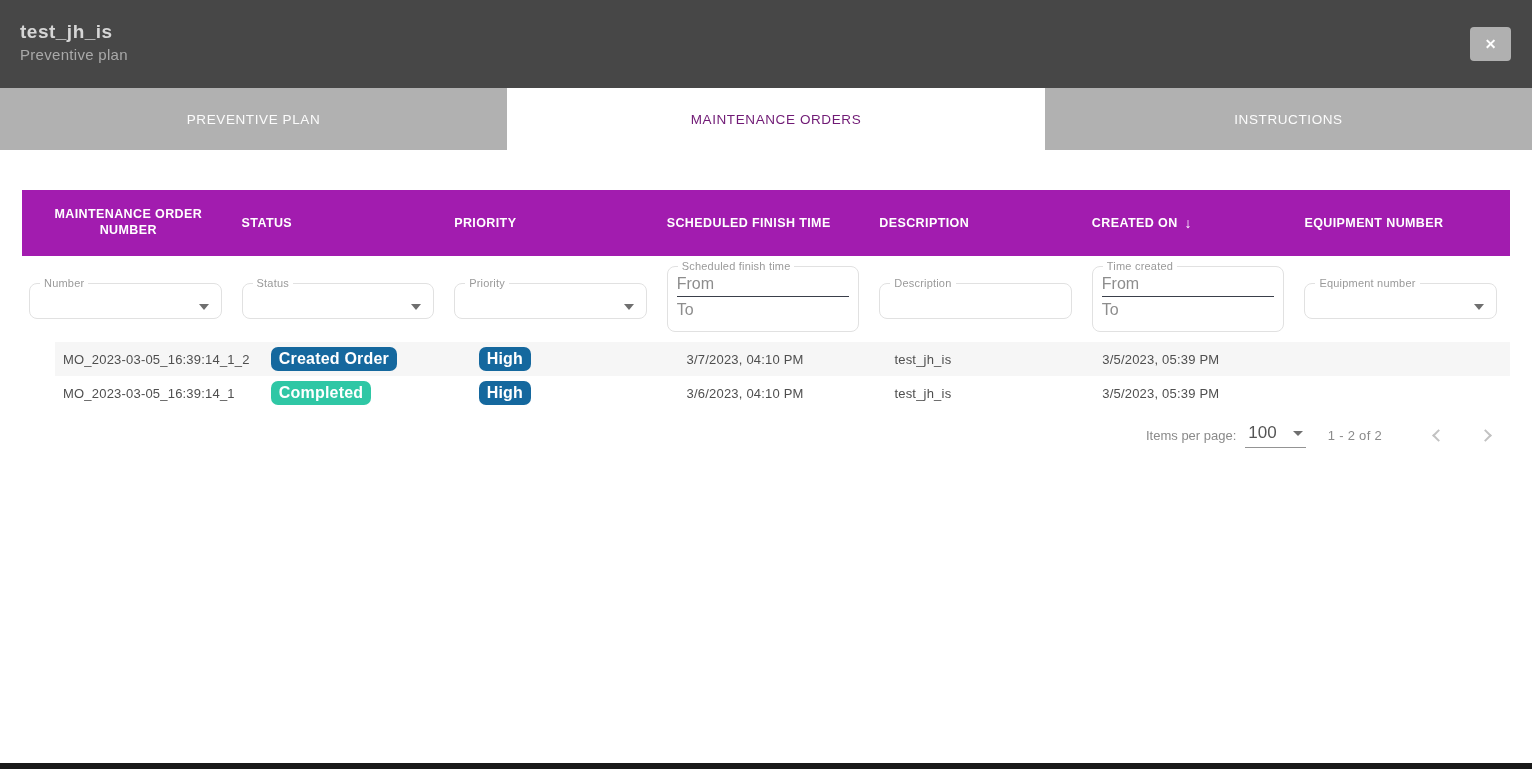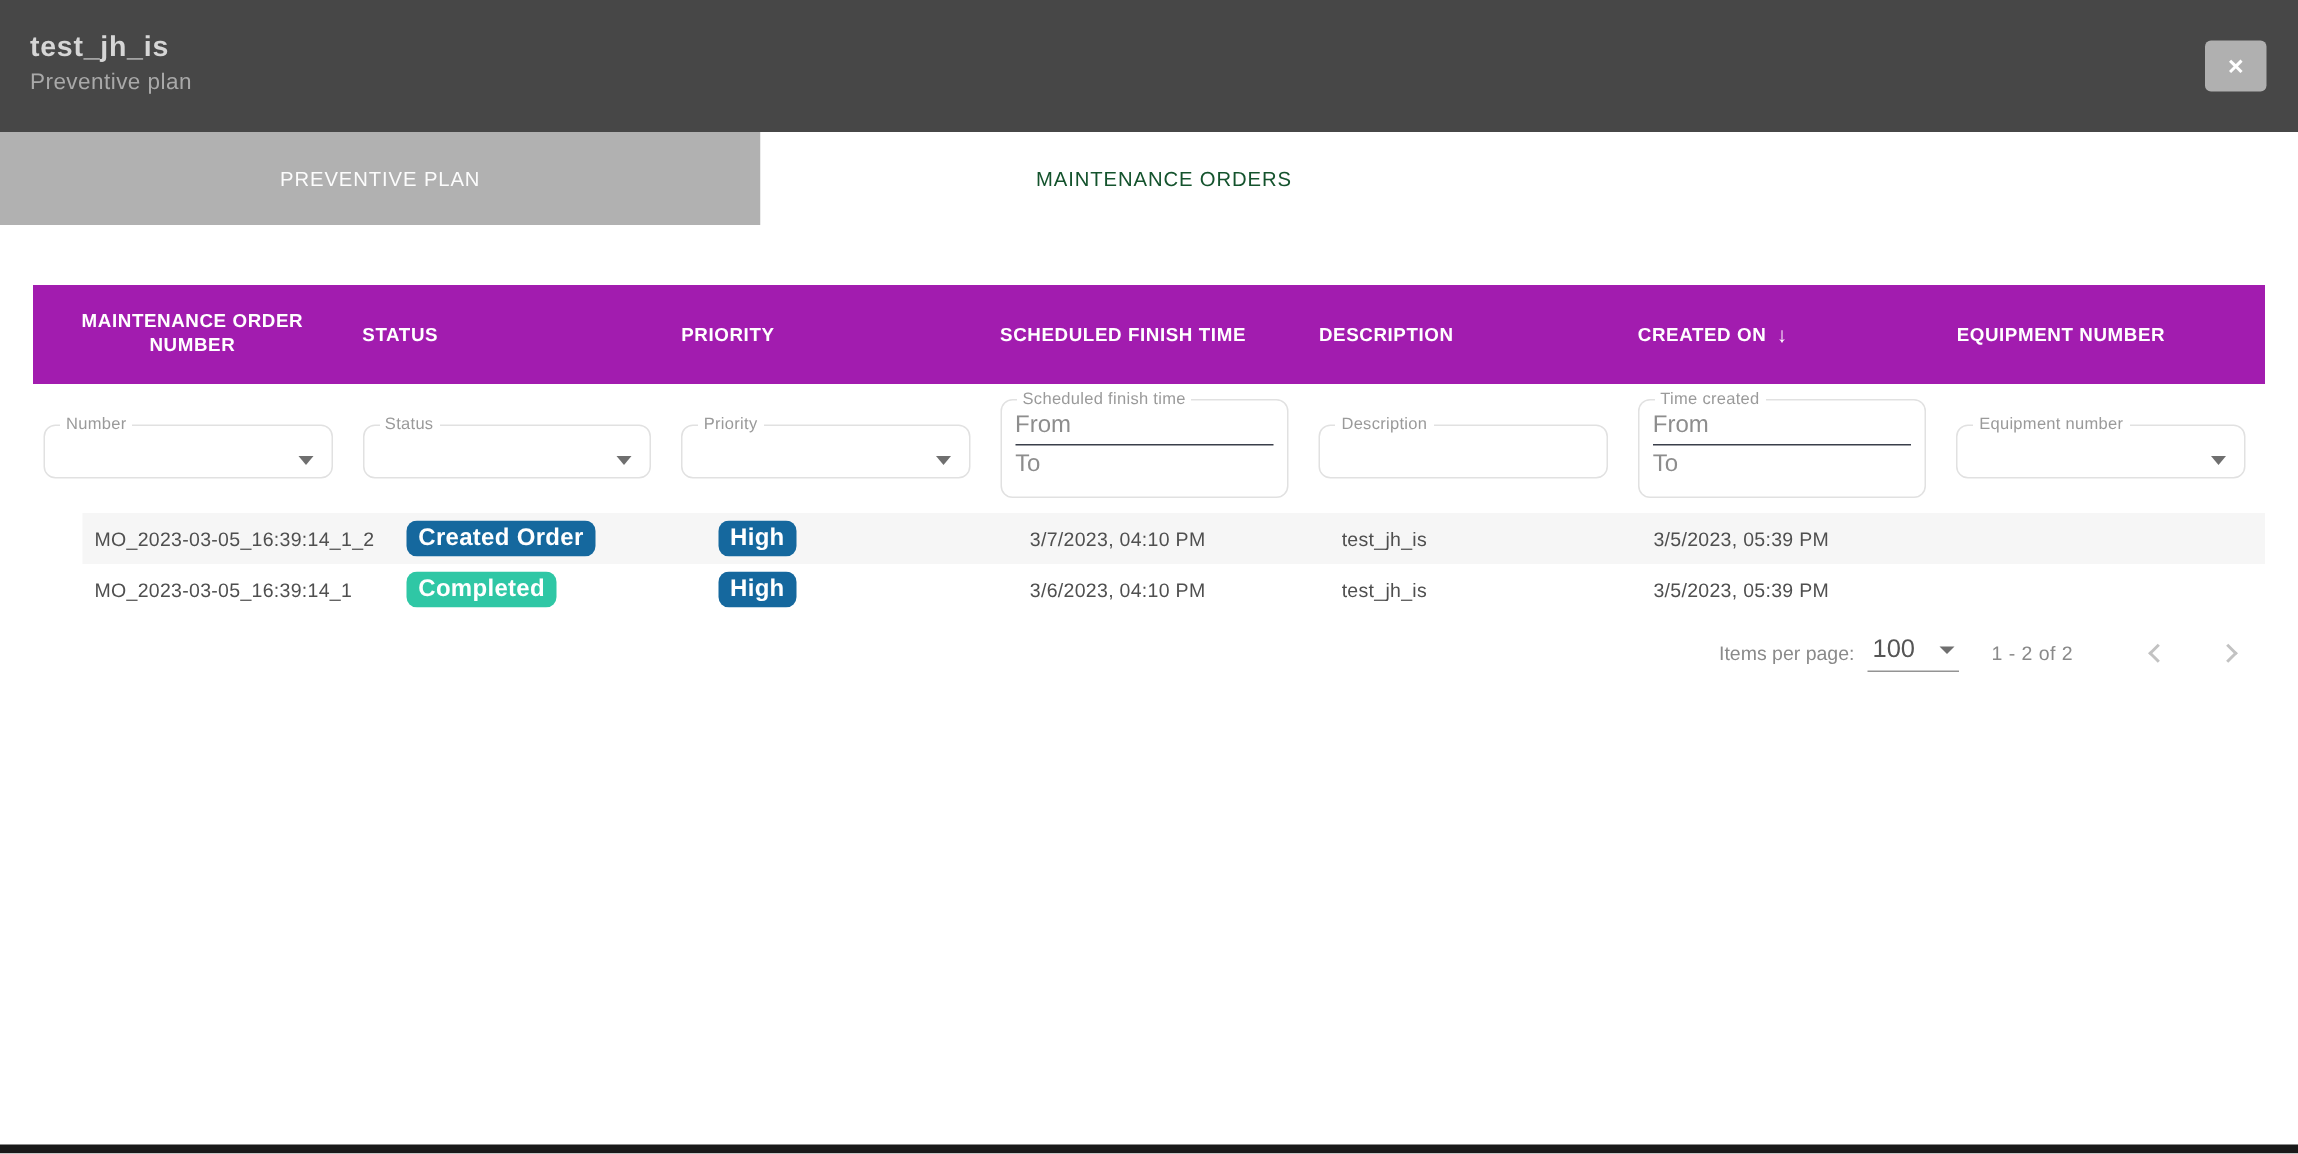--- a/index.html
+++ b/index.html
@@ -26,21 +26,21 @@
     display: flex; align-items: center; justify-content: center;
     color: #ffffff; font-size: 14px; font-weight: bold; cursor: pointer;
   }
   
   .tabbar { display: grid; grid-template-columns: 507px 538px 487px; height: 62px; }
   .tab {
     display: flex; align-items: center; justify-content: center;
     background: #b1b1b1; color: #fcfcfc;
     font-size: 13.5px; letter-spacing: .6px; cursor: pointer;
   }
-  .tab.active { background: #ffffff; color: #14532d; }
+  .tab.active { background: #ffffff; color: #701a75; }
   
   .table-wrap { margin: 40px 22px 0 22px; }
   .thead {
     display: grid; grid-template-columns: repeat(7, 1fr);
     background: #a21caf; height: 66px;
   }
   .th {
     display: flex; align-items: center; padding-left: 7px;
     color: #ffffff; font-weight: bold; font-size: 12.5px; letter-spacing: .4px;
     text-transform: uppercase; cursor: pointer;
@@ -127,20 +127,23 @@
     <span>✕</span>
   </div>
 </div>
 
 <div class="tabbar">
   <div class="tab">
     <span>PREVENTIVE PLAN</span>
   </div>
   <div class="tab active">
     <span>MAINTENANCE ORDERS</span>
+  </div>
+  <div class="tab">
+    <span>INSTRUCTIONS</span>
   </div>
 </div>
 
 <div class="table-wrap">
 
   <div class="thead">
     <div class="th center">
       <span class="th-label">MAINTENANCE ORDER NUMBER</span>
     </div>
     <div class="th">

